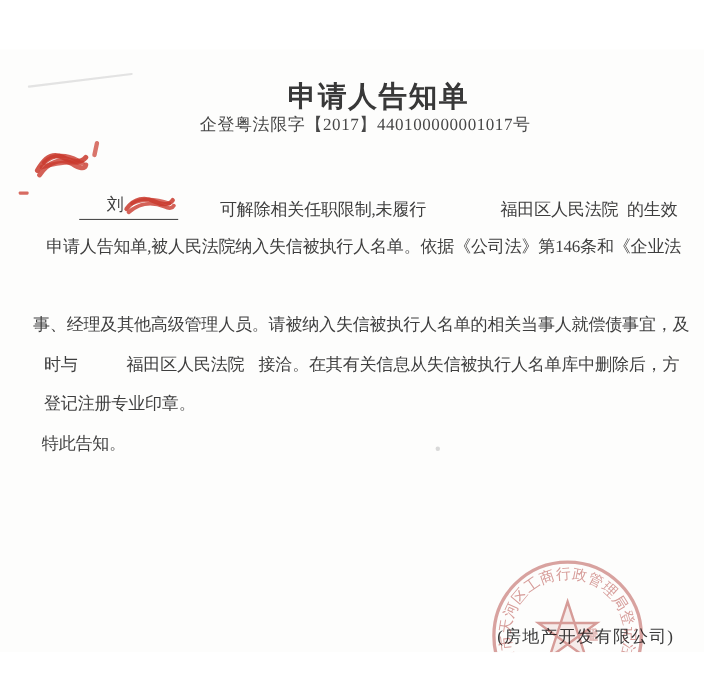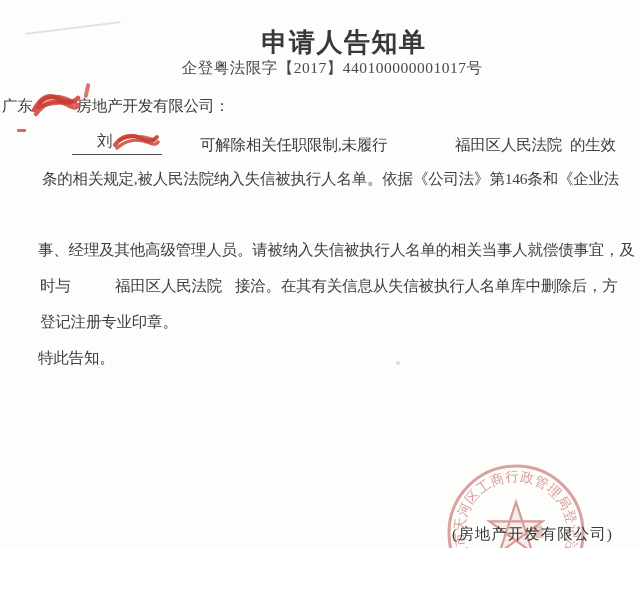--- a/index.html
+++ b/index.html
@@ -1,41 +1,42 @@
 <!DOCTYPE html>
 <html style="--paper: #fdfdfc; --ink: #3e3e3e; --redaction-red: #c93a2d; --seal-red: #d49390;"><head>
 <meta charset="utf-8">
 <style>
   html,body{margin:0;padding:0;background:#ffffff;}
   .page{
     position:relative;width:640px;height:548px;overflow:hidden;
     background:var(--paper,#fdfdfc);
     font-family:"Liberation Serif","DejaVu Serif",serif;
     color:var(--ink,#3e3e3e);
+    margin-top:45px;
   }
   .abs{position:absolute;}
   .title{
     top:25px;left:24px;width:640px;text-align:center;
     font-size:26px;font-weight:bold;letter-spacing:1.5px;color:#383838;
   }
   .docnum{
     top:58px;left:12px;width:640px;text-align:center;
     font-size:15.5px;letter-spacing:.5px;color:#474747;
   }
   .txt{font-size:15.5px;letter-spacing:-.2px;white-space:nowrap;color:var(--ink,#3e3e3e);}
   .salutation{top:96px;left:2px;}
   .spacer-company{display:inline-block;width:44px;}
   .name-field{top:131px;left:72px;width:90px;height:23px;border-bottom:1.5px solid #4c4c4c;}
   .name-text{display:inline-block;margin-left:25px;}
   .l2-after{top:135px;left:200px;}
   .l2-court{top:135px;left:455px;}
   .l2-tail{top:135px;left:570px;}
   .l3{top:169px;left:42px;}
   .l4{top:205px;left:42px;}
-  .l5{top:240px;left:38px;}
+  .l5{top:240px;left:30px;}
   .l6-lead{top:276px;left:40px;}
   .l6-court{top:276px;left:115px;}
   .l6-tail{top:276px;left:235px;}
   .l7{top:312px;left:40px;}
   .l8{top:348px;left:38px;}
   .seal-note{top:524px;left:452px;font-size:15.5px;letter-spacing:1px;z-index:2;color:#3a3a3a;}
   .date{top:556px;left:449px;font-size:15.5px;letter-spacing:1.5px;z-index:2;color:#0f766e;}
   .seal{top:458px;left:441px;z-index:3;mix-blend-mode:multiply;color:var(--seal-red,#d49390);}
   .scribble{color:var(--redaction-red,#c93a2d);z-index:4;}
   .red-tick{top:83px;left:85px;width:4px;height:15px;background:var(--redaction-red,#c93a2d);
@@ -50,42 +51,41 @@
 <body>
 
 <div class="page">
 
   <div class="abs scan-line"></div>
   <div class="abs speck"></div>
 
   <div class="abs title">申请人告知单</div>
   <div class="abs docnum">企登粤法限字【2017】440100000001017号</div>
 
-  <div class="abs txt salutation"><span>广东</span><span class="spacer-company"></span><span>房地产开发有限公司：</span></div>
 
   <svg class="abs scribble" style="left:30px;top:89px" width="52" height="31" viewBox="0 0 52 31">
     <path d="M4,21 C11,8 19,5 27,9 C35,13 43,15 48,9" fill="none" stroke="currentColor" stroke-width="4.5" stroke-linecap="round" opacity="0.85"></path>
     <path d="M6,25 C14,13 26,9 36,15 C42,19 47,20 48,16" fill="none" stroke="currentColor" stroke-width="4.5" stroke-linecap="round" opacity="0.8"></path>
     <path d="M10,14 C18,6 30,6 41,12" fill="none" stroke="currentColor" stroke-width="4" stroke-linecap="round" opacity="0.8"></path>
     <path d="M8,18 C20,14 34,13 45,14" fill="none" stroke="currentColor" stroke-width="4" stroke-linecap="round" opacity="0.75"></path>
   </svg>
   <div class="abs red-tick"></div>
   <div class="abs red-dash"></div>
 
   <div class="abs name-field"><span class="txt name-text">刘</span></div>
   <svg class="abs scribble" style="left:112px;top:131px" width="48" height="21" viewBox="0 0 48 21">
     <path d="M3,14 C10,4 20,3 28,7 C36,11 42,10 45,6" fill="none" stroke="currentColor" stroke-width="4" stroke-linecap="round" opacity="0.85"></path>
     <path d="M5,17 C14,9 26,7 38,12 C42,14 45,13 46,11" fill="none" stroke="currentColor" stroke-width="3.5" stroke-linecap="round" opacity="0.8"></path>
     <path d="M8,9 C18,4 30,5 42,9" fill="none" stroke="currentColor" stroke-width="3.5" stroke-linecap="round" opacity="0.75"></path>
   </svg>
   <div class="abs txt l2-after">可解除相关任职限制,未履行</div>
   <div class="abs txt l2-court">福田区人民法院</div>
   <div class="abs txt l2-tail">的生效</div>
 
-  <div class="abs txt l3">条的相关规定,被人民法院纳入失信被执行人名单。依据《公司法》第146条和《企业法</div>
+  <div class="abs txt l3">申请人告知单,被人民法院纳入失信被执行人名单。依据《公司法》第146条和《企业法</div>
   <div class="abs txt l5">事、经理及其他高级管理人员。请被纳入失信被执行人名单的相关当事人就偿债事宜，及</div>
   <div class="abs txt l6-lead">时与</div>
   <div class="abs txt l6-court">福田区人民法院</div>
   <div class="abs txt l6-tail">接洽。在其有关信息从失信被执行人名单库中删除后，方</div>
   <div class="abs txt l7">登记注册专业印章。</div>
   <div class="abs txt l8">特此告知。</div>
 
   <div class="abs seal-note">(房地产开发有限公司)</div>
   <div class="abs date">2017 年 04 月 27 日</div>
 

